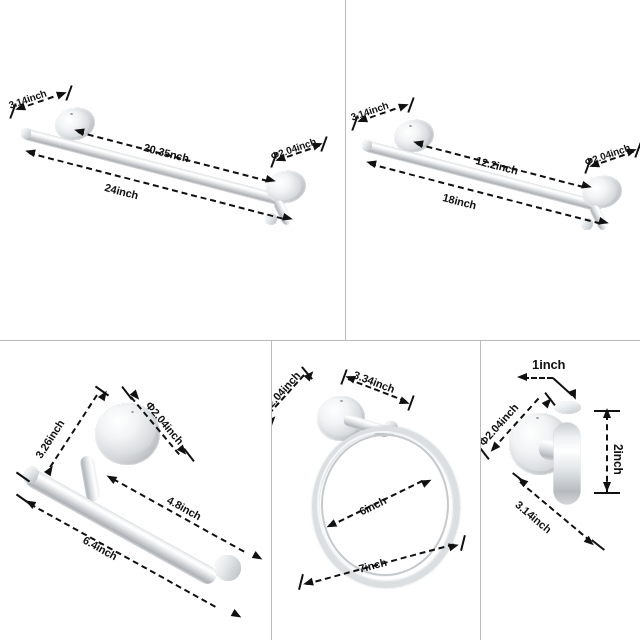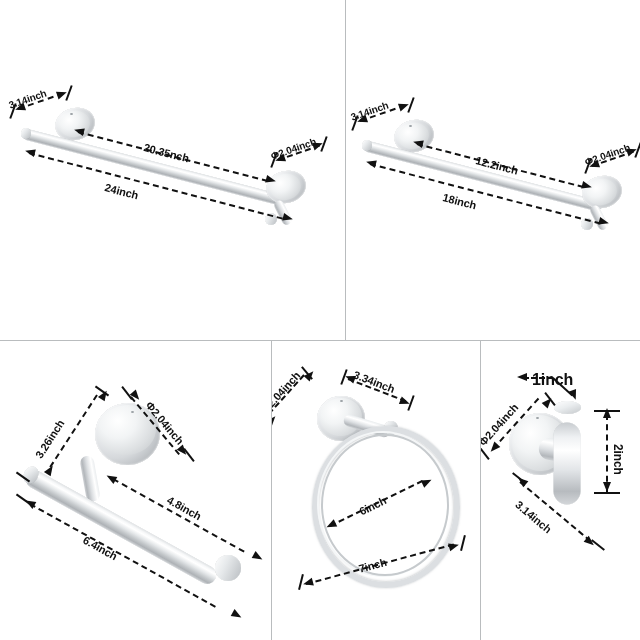--- a/index.html
+++ b/index.html
@@ -324,21 +324,21 @@
     <div class="bar" style="left:86px; top:68px; width:82px; height:27px; transform: rotate(90deg);
                 background: linear-gradient(to right,
                   #c8ccd0 0%, #eff1f3 18%, #ffffff 34%, #e2e5e8 58%, #b7bbbf 84%, #d3d6d9 100%);"></div>
     <div class="bar-cap" style="left:73px; top:60px; width:27px; height:13px;
                 background: linear-gradient(160deg,#ffffff 0%, #eaedef 45%, #c4c8cb 100%);"></div>
 
     <div class="dline" style="left:42px; top:36px; width:30px;"></div>
     <div class="arrow l" style="left:36px; top:32px;"></div>
     <div class="lead" style="left:72px; top:36px; width:26px; transform: rotate(42deg);"></div>
     <div class="arrow r" style="left:88px; top:50px; transform: rotate(70deg);"></div>
-    <div class="dim" style="left:51px; top:16px; font-size:16px;margin-top:14px;">1inch</div>
+    <div class="dim" style="left:51px; top:16px; font-size:13px;">1inch</div>
 
     <div class="tick" style="left:68px; top:50px; height:16px; transform: rotate(-38deg);"></div>
     <div class="dline" style="left:12px; top:107px; width:68px; transform: rotate(-48deg);"></div>
     <div class="arrow l" style="left:8px; top:103px; transform: rotate(-48deg);"></div>
     <div class="arrow r" style="left:62px; top:57px; transform: rotate(-48deg);"></div>
     <div class="tick" style="left:2px; top:104px; height:16px; transform: rotate(-38deg);"></div>
     <div class="dim" style="left:0px; top:97px; font-size:11px; transform: rotate(-48deg);">Φ2.04inch</div>
 
     <div class="tick" style="left:113px; top:69px; width:26px; height:2px;"></div>
     <div class="dline" style="left:126px; top:72px; width:78px; transform: rotate(90deg);"></div>

